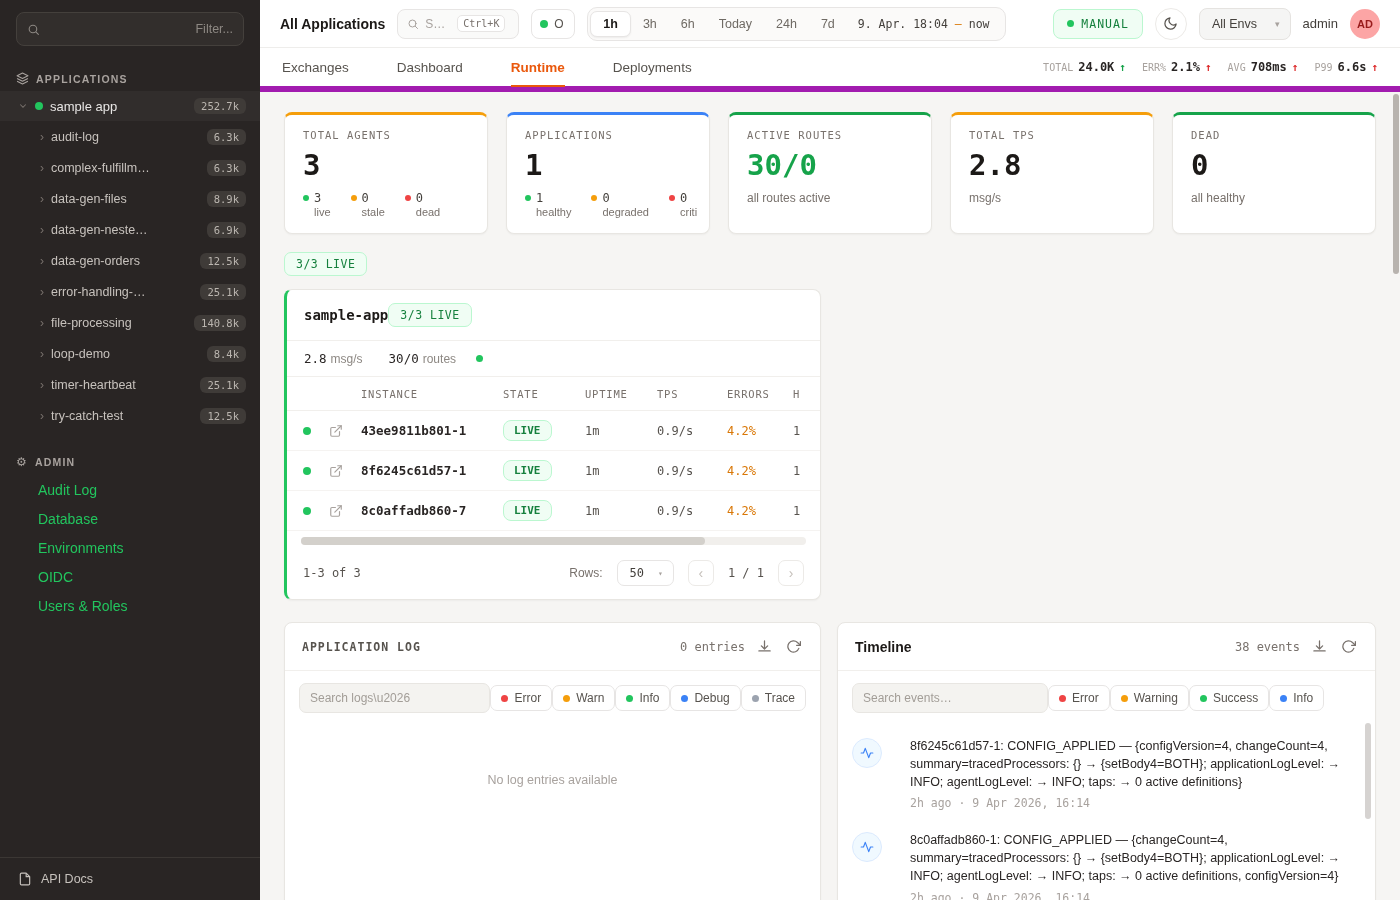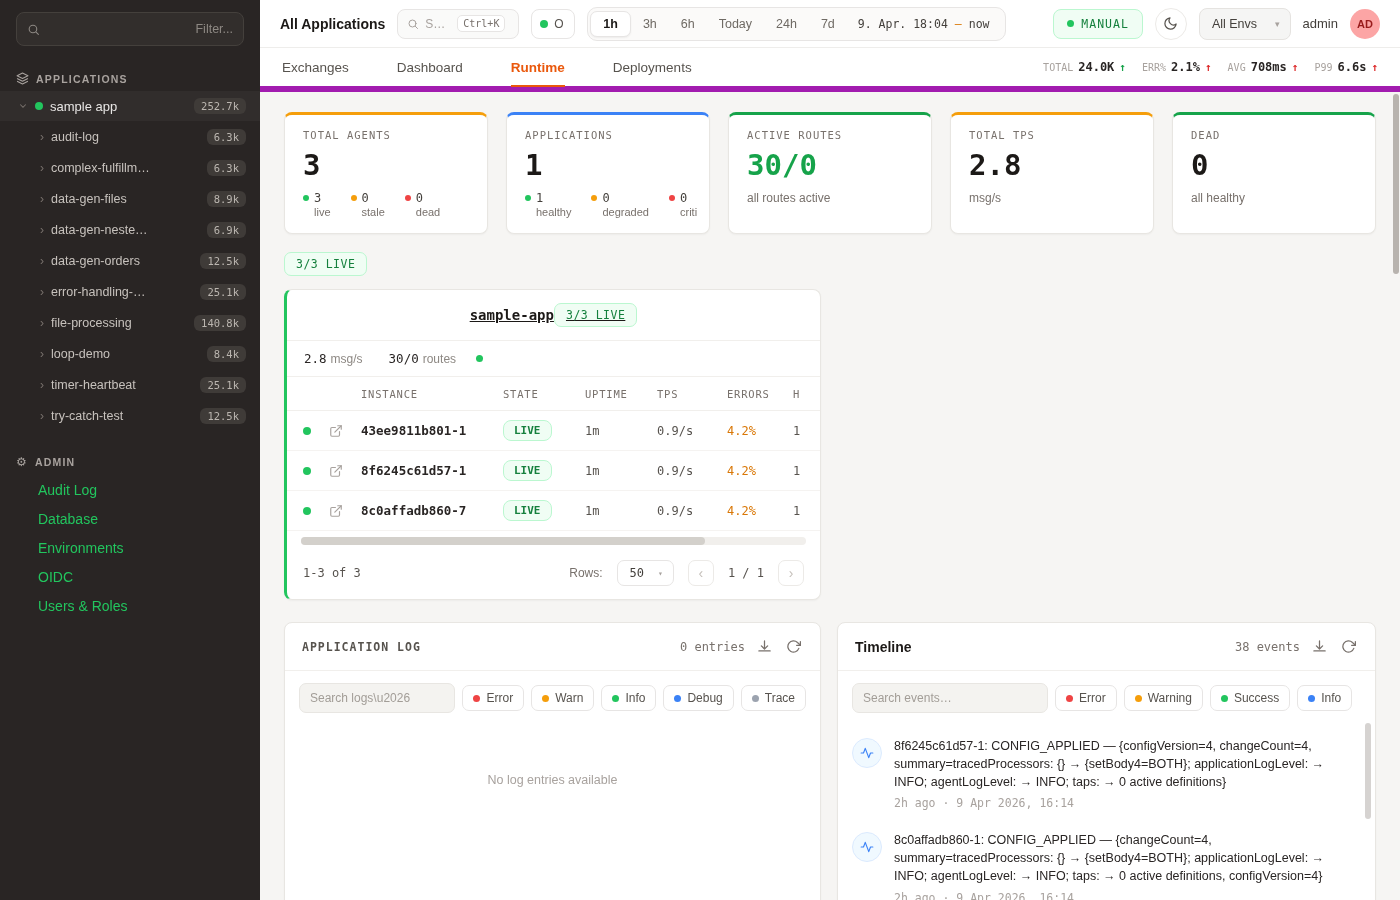--- a/index.html
+++ b/index.html
@@ -80,21 +80,21 @@
   .bk { display:flex; gap:20px; }
   .bk-top { display:flex; align-items:center; gap:5px; }
   .bk-top .dot { width:6px; height:6px; }
   .bk-num { font-family:"DejaVu Sans Mono",monospace; font-size:12px; color:#44403c; }
   .bk-lbl { font-size:11px; color:#78716c; margin-left:11px; margin-top:1px; }
 
   .chiprow { margin:18px 0 13px; }
   .live-chip { display:inline-flex; background:#f0fdf4; border:1px solid #bbf7d0; color:#15803d; font-family:"DejaVu Sans Mono",monospace; font-size:11.5px; letter-spacing:0.5px; padding:4px 11px; border-radius:7px; }
 
   .appcard { width:537px; border-left:3px solid #22c55e; overflow:hidden; }
-  .ac-head { display:flex; align-items:center; justify-content:center; padding:13px 17px; border-bottom:1px solid #f1efec;text-decoration:underline; }
+  .ac-head { display:flex; align-items:center; justify-content:flex-start; padding:13px 17px; border-bottom:1px solid #f1efec; }
   .ac-name { font-family:"DejaVu Sans Mono",monospace; font-size:14px; font-weight:bold; color:#1c1917; }
   .ac-sub { display:flex; align-items:center; padding:10px 17px; border-bottom:1px solid #f1efec; }
   .ac-sub .v { font-family:"DejaVu Sans Mono",monospace; font-size:12.5px; color:#292524; }
   .ac-sub .u { font-size:12px; color:#8d8883; margin-left:4px; }
   .ac-sub .gap { width:26px; }
   .ac-sub .cdot { width:7px; height:7px; margin-left:20px; }
   .t-wrap { overflow:hidden; }
   .t-head,.t-row { display:grid; grid-template-columns:26px 32px 142px 82px 72px 70px 66px 60px; align-items:center; padding-left:16px; width:566px; }
   .t-head { height:34px; border-bottom:1px solid #f1efec; font-family:"DejaVu Sans Mono",monospace; font-size:10.5px; letter-spacing:0.8px; color:#78716c; }
   .t-row { height:40px; border-bottom:1px solid #f5f3f1; }
@@ -114,30 +114,30 @@
   .pg-btn { width:26px; height:26px; border:1px solid #eceae7; border-radius:7px; display:flex; align-items:center; justify-content:center; color:#c4bfb9; font-size:14px; cursor:pointer; background:#fff; }
   .pg-num { font-family:"DejaVu Sans Mono",monospace; font-size:12px; color:#57534e; }
 
   .bottomrow { display:grid; grid-template-columns:537px 1fr; gap:16px; margin-top:22px; }
   .panel { height:340px; overflow:hidden; position:relative; }
   .p-head { display:flex; align-items:center; padding:14px 17px; border-bottom:1px solid #f1efec; gap:10px; }
   .p-title-caps { font-family:"DejaVu Sans Mono",monospace; font-size:11.5px; font-weight:bold; letter-spacing:1px; color:#57534e; }
   .p-title { font-size:14px; font-weight:bold; color:#1c1917; }
   .p-count { margin-left:auto; font-family:"DejaVu Sans Mono",monospace; font-size:12px; color:#78716c; }
   .icon-btn { color:#78716c; cursor:pointer; display:flex; padding:2px; }
-  .p-controls { display:flex; align-items:center; gap:7px; padding:12px 14px; }
+  .p-controls { display:flex; align-items:center; gap:0; padding:12px 14px; }
   .p-search { width:196px; height:30px; background:#f4f3f0; border:1px solid #e8e6e2; border-radius:7px; padding:0 10px; display:flex; align-items:center; }
   .p-search input { width:100%; border:0; outline:0; background:transparent; font-size:12px; color:#44403c; font-family:inherit; }
   .p-search input::placeholder { color:#a29d97; }
   .fchip { display:flex; align-items:center; gap:6px; border:1px solid #e7e5e4; background:#fff; border-radius:7px; padding:5px 10px; font-size:12px; color:#57534e; cursor:pointer; white-space:nowrap; }
   .fchip .dot { width:7px; height:7px; }
   .lc-empty { text-align:center; margin-top:48px; font-size:12.5px; color:#a8a29e; }
 
   .tl-events { padding:2px 16px 0 14px; }
-  .ev { display:flex; gap:12px; padding:11px 0; }
+  .ev { display:flex; gap:28px; padding:11px 0; }
   .ev-av { width:30px; height:30px; min-width:30px; border-radius:50%; background:#f0f9ff; border:1px solid #dbeafe; display:flex; align-items:center; justify-content:center; color:#3b82f6; }
   .ev-text { font-size:12.5px; color:#292524; line-height:1.42; word-break:break-word; }
   .ev-time { font-family:"DejaVu Sans Mono",monospace; font-size:11.5px; color:#a8a29e; margin-top:5px; }
   .tl-vscroll { position:absolute; right:4px; top:100px; width:6px; height:96px; background:#d6d3d1; border-radius:3px; cursor:pointer; }
   .page-vscroll { position:absolute; right:1px; top:94px; width:6px; height:180px; background:#b8b3ae; border-radius:3px; cursor:pointer; z-index:5; }
   svg { display:block; }
 </style>
 </head>
 <body>
 
@@ -233,20 +233,29 @@
         <span>ADMIN</span>
       </div>
       <div class="sb-aitem">Audit Log</div>
       <div class="sb-aitem">Database</div>
       <div class="sb-aitem">Environments</div>
       <div class="sb-aitem">OIDC</div>
       <div class="sb-aitem">Users &amp; Roles</div>
     </div>
   </div>
 
+  <div class="sb-foot">
+    <span>
+      <svg width="14" height="14" viewBox="0 0 24 24" fill="none" stroke="currentColor" stroke-width="2" stroke-linejoin="round">
+          <path d="M14 2H6a2 2 0 0 0-2 2v16a2 2 0 0 0 2 2h12a2 2 0 0 0 2-2V8z"></path>
+          <path d="M14 2v6h6"></path>
+        </svg>
+    </span>
+    <span>API Docs</span>
+  </div>
 </aside>
 
 <div class="main">
 
   <div class="topbar">
     <span class="tb-title">All Applications</span>
 
     <div class="tb-search">
       <span>
         <svg width="12" height="12" viewBox="0 0 24 24" fill="none" stroke="currentColor" stroke-width="2" stroke-linecap="round">

